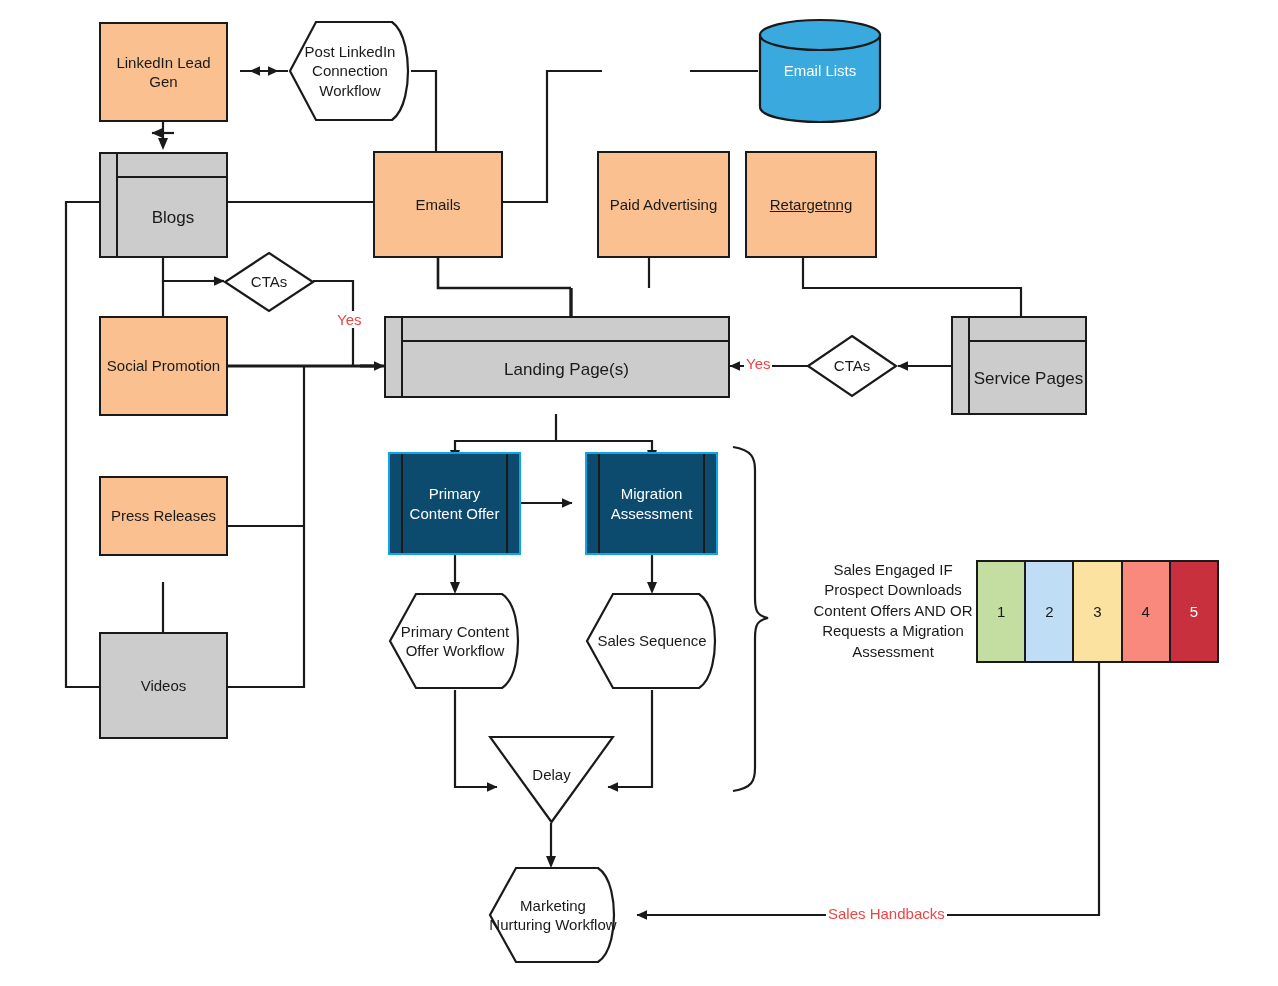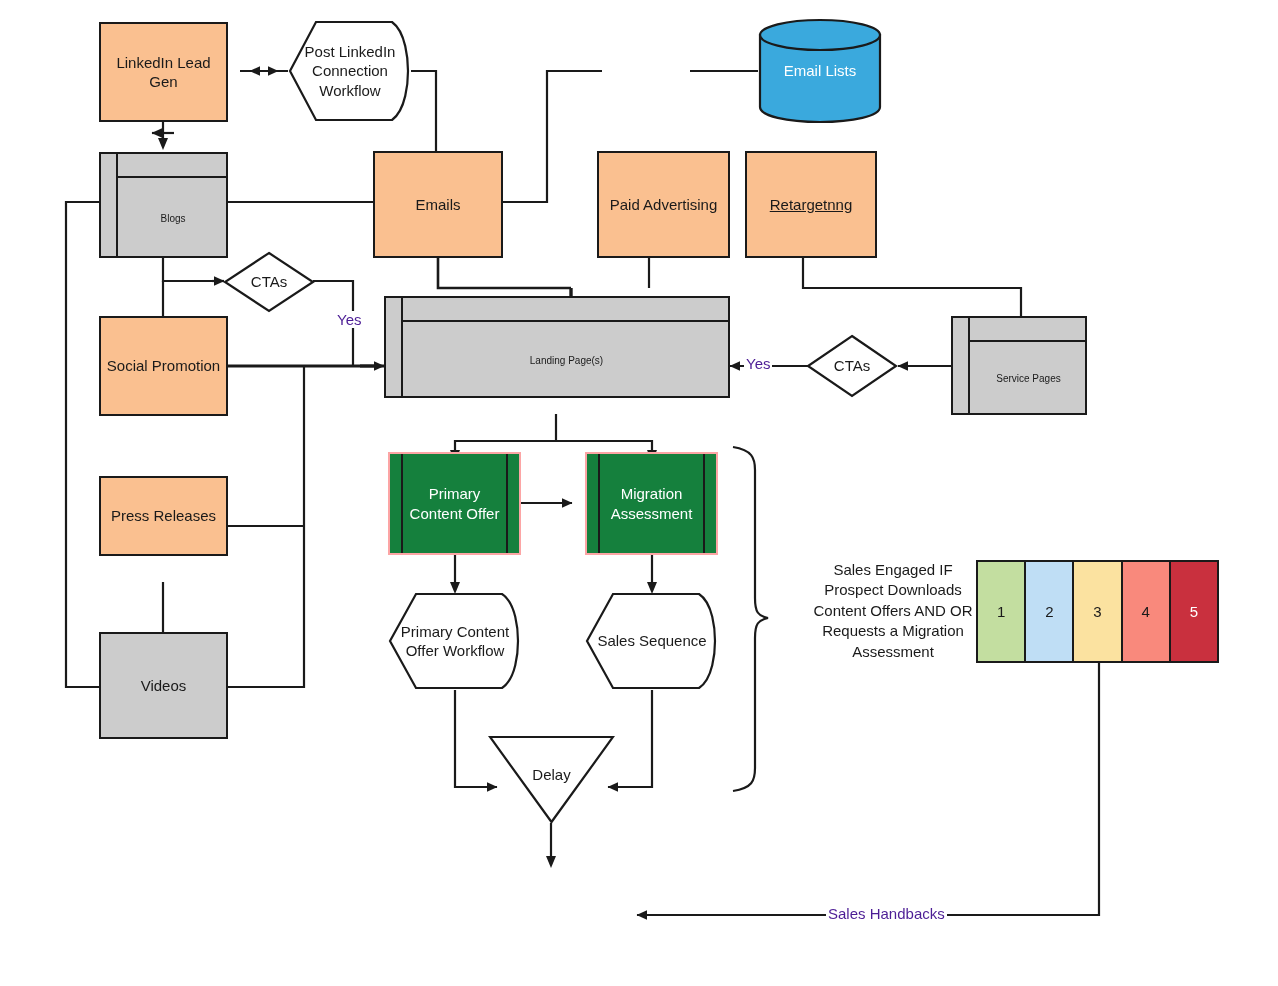--- a/index.html
+++ b/index.html
@@ -63,28 +63,28 @@
     border-bottom: 2px solid #1a1a1a;
     box-sizing: border-box;
   }
   .webpage .wp-label {
     position: absolute;
     left: 19px; right: 0; top: 26px; bottom: 0;
     display: flex;
     align-items: center;
     justify-content: center;
     text-align: center;
-    font-size: 10px;
+    font-size: 17px;
     color: #1a1a1a;
   }
 
   
   .subproc {
-    border: 2px solid #fca5a5;
-    background: #15803d;
+    border: 2px solid #0ea5e9;
+    background: #0c4a6e;
     color: #ffffff;
     position: absolute;
     box-sizing: border-box;
     z-index: 5;
   }
   .subproc .bar-l, .subproc .bar-r {
     position: absolute;
     top: 0; bottom: 0;
     width: 2px;
     background: #1a1a1a;
@@ -121,21 +121,21 @@
     line-height: 1.3;
     pointer-events: none;
   }
   .shape.cyl .shape-label { color: #ffffff; }
   .shape.tri .shape-label { align-items: flex-start; padding-top: 30px; }
 
   
   .edgelabel {
     position: absolute;
     font-size: 15px;
-    color: #4c1d95;
+    color: #ef4444;
     background: #ffffff;
     padding: 0 2px;
     z-index: 6;
     white-space: nowrap;
   }
 
   
   .legend-text {
     position: absolute;
     font-size: 15px;
@@ -328,21 +328,21 @@
     <svg width="92" height="62" viewBox="0 0 92 62" xmlns="http://www.w3.org/2000/svg">
       <path d="M46,2 L90,31 L46,60 L2,31 z" fill="#ffffff" stroke="#1a1a1a" stroke-width="2.2"></path>
     </svg>
     <div class="shape-label">CTAs</div>
   </div>
 
   <div class="node rect fill-orange" style="left:99px; top:316px; width:129px; height:100px;">
     <span>Social Promotion</span>
   </div>
 
-  <div class="webpage" style="left:384px; top:296px; width:346px; height:102px;">
+  <div class="webpage" style="left:384px; top:316px; width:346px; height:82px;">
     <div class="rail"></div>
     <div class="topbar"></div>
     <div class="wp-label">Landing Page(s)</div>
   </div>
 
   <div class="shape" style="left:806px; top:334px; width:92px; height:64px;">
     <svg width="92" height="64" viewBox="0 0 92 64" xmlns="http://www.w3.org/2000/svg">
       <path d="M46,2 L90,32 L46,62 L2,32 z" fill="#ffffff" stroke="#1a1a1a" stroke-width="2.2"></path>
     </svg>
     <div class="shape-label">CTAs</div>
@@ -388,20 +388,26 @@
     <div class="shape-label">Primary Content Offer Workflow</div>
   </div>
 
   <div class="shape tri" style="left:488px; top:735px; width:127px; height:90px;">
     <svg width="127" height="90" viewBox="0 0 127 90" xmlns="http://www.w3.org/2000/svg">
       <path d="M2,2 L125,2 L63.5,87 z" fill="#ffffff" stroke="#1a1a1a" stroke-width="2.2"></path>
     </svg>
     <div class="shape-label">Delay</div>
   </div>
 
+  <div class="shape" style="left:488px; top:866px; width:130px; height:98px;">
+    <svg width="130" height="98" viewBox="0 0 130 98" xmlns="http://www.w3.org/2000/svg">
+      <path d="M28,2 L110,2 C124,11 126,38 126,49 C126,60 124,87 110,96 L28,96 L2,49 z" fill="#ffffff" stroke="#1a1a1a" stroke-width="2.2"></path>
+    </svg>
+    <div class="shape-label">Marketing Nurturing Workflow</div>
+  </div>
 
   <div class="edgelabel" style="left:335px; top:311px;">Yes</div>
 
   <div class="edgelabel" style="left:744px; top:355px;">Yes</div>
 
   <div class="edgelabel" style="left:826px; top:905px;">Sales Handbacks</div>
 
   <div class="legend-text" style="left:808px; top:560px; width:170px;">
     <div>Sales Engaged IF</div>
     <div>Prospect Downloads</div>

